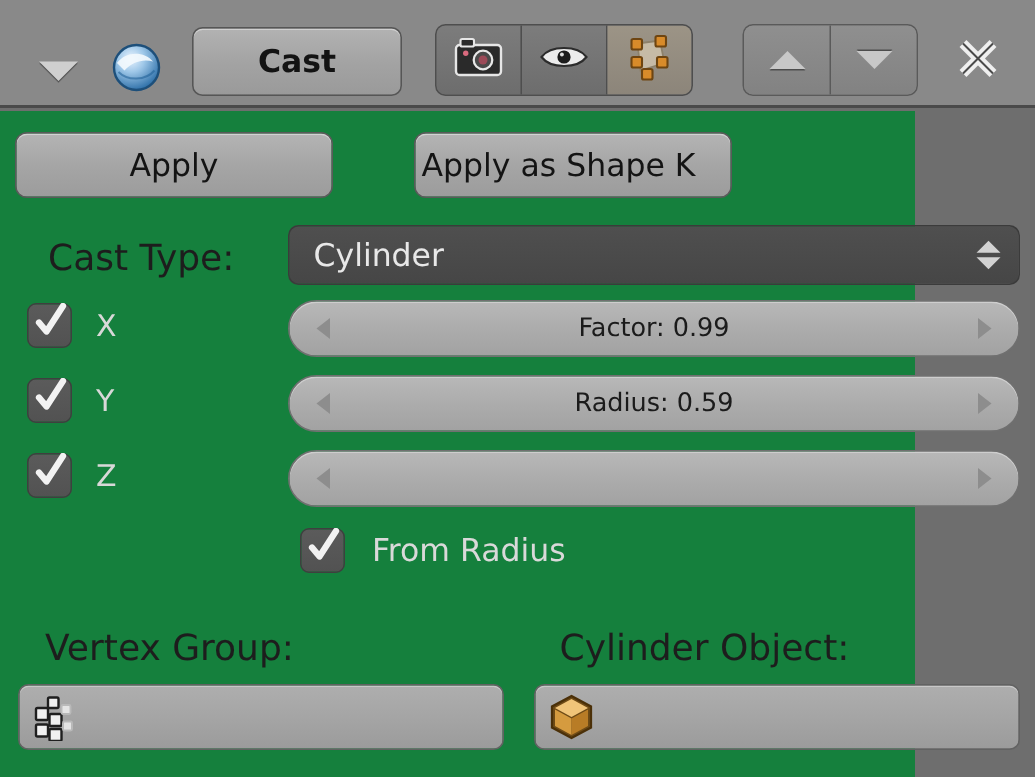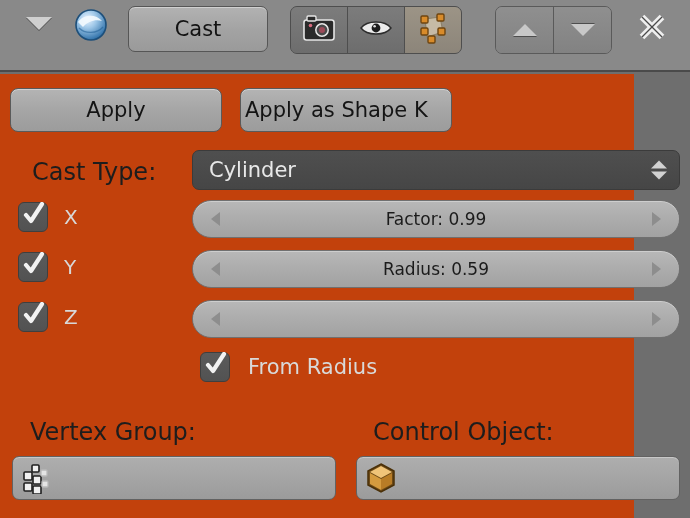--- a/index.html
+++ b/index.html
@@ -30,21 +30,22 @@
     width: 690px; height: 72px;
     background: #898989;
     border-bottom: 2px solid #4a4a4a;
     box-sizing: border-box;
   }
   #header-inner {
     position: absolute;
     left: 8px; top: 6px;
     right: 8px; bottom: 6px;
     display: flex;
-    align-items: flex-start;
+    align-items: flex-end;
+    font-weight: bold;
   }
 
   
   .expand-tri {
     width: 34px; height: 34px;
     margin-left: 14px;
     display: flex; align-items: center; justify-content: center;
     cursor: pointer;
   }
   .expand-tri .glyph {
@@ -145,22 +146,21 @@
     display: flex; align-items: center; justify-content: center;
     cursor: pointer;
   }
 
   
   #body {
     position: absolute;
     left: 0; top: 74px;
     width: 610px;
     height: 444px;
-    background: #c2410c;
-    padding-left: 24px;
+    background: #15803d;
   }
 
   
   .op-row {
     position: absolute;
     left: 10px; top: 14px;
     width: 670px; height: 44px;
     display: flex;
     gap: 18px;
   }
@@ -175,21 +175,21 @@
     align-items: center;
     cursor: pointer;
     box-shadow: inset 0 1px 0 #d2d2d2;
     overflow: hidden;
     white-space: nowrap;
     box-sizing: border-box;
   }
   .op-btn.center-label { justify-content: center; }
   .op-btn.left-label   { justify-content: flex-start; padding-left: 4px; }
   #op-apply     { width: 212px; }
-  #op-shapekey  { width: 212px; }
+  #op-shapekey  { width: 212px; margin-left: 36px; }
   #op-copy      { width: 212px; }
 
   
   .field-label {
     color: #1d1d1d;
     font-size: 24px;
   }
 
   
   .casttype-row {
@@ -533,21 +533,21 @@
       <div class="checkbox" id="fromradius-cb">
         <svg class="tick" viewBox="0 0 22 26">
           <path d="M3 13 L8 19 L19 2" fill="none" stroke="#f2f2f2" stroke-width="4.2" stroke-linecap="round" stroke-linejoin="round"></path>
         </svg>
       </div>
       <div id="fromradius-label">From Radius</div>
     </div>
 
     <div id="bottom-labels">
       <div class="field-label" id="vgroup-label">Vertex Group:</div>
-      <div class="field-label" id="ctrlobj-label">Control Object:</div>
+      <div class="field-label" id="ctrlobj-label">Cylinder Object:</div>
     </div>
 
     <div id="bottom-fields">
 
       <div class="idfield" id="vgroup-field">
         <span class="fld-icon">
           <svg width="32" height="32" viewBox="0 0 32 32">
             <g stroke="#1f1f1f" stroke-width="1.6">
               <rect x="3" y="10" width="8" height="8" rx="1" fill="#f0f0f0"></rect>
               <rect x="3" y="21" width="8" height="8" rx="1" fill="#f0f0f0"></rect>

